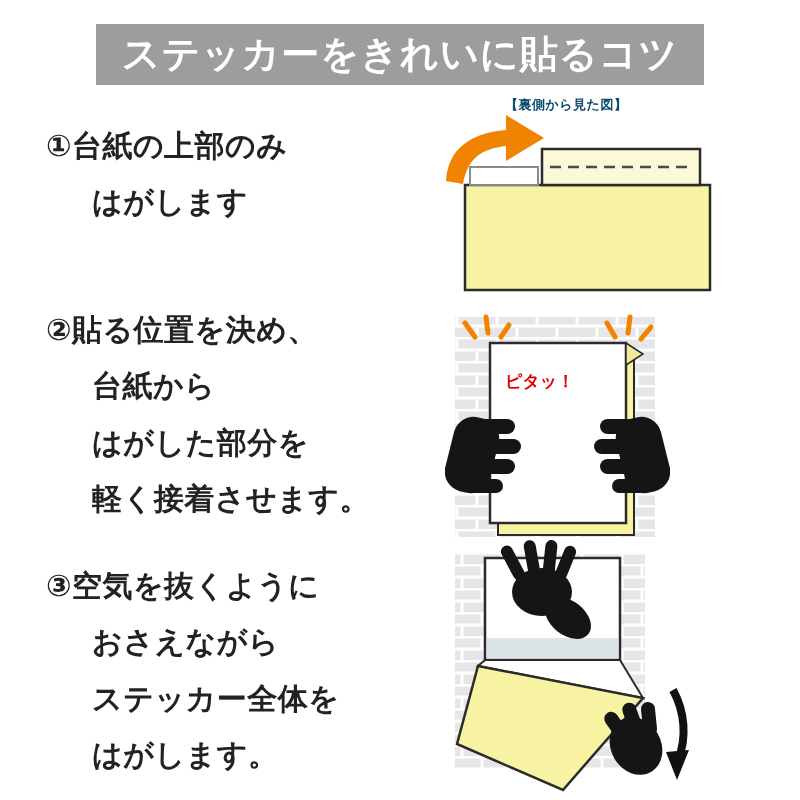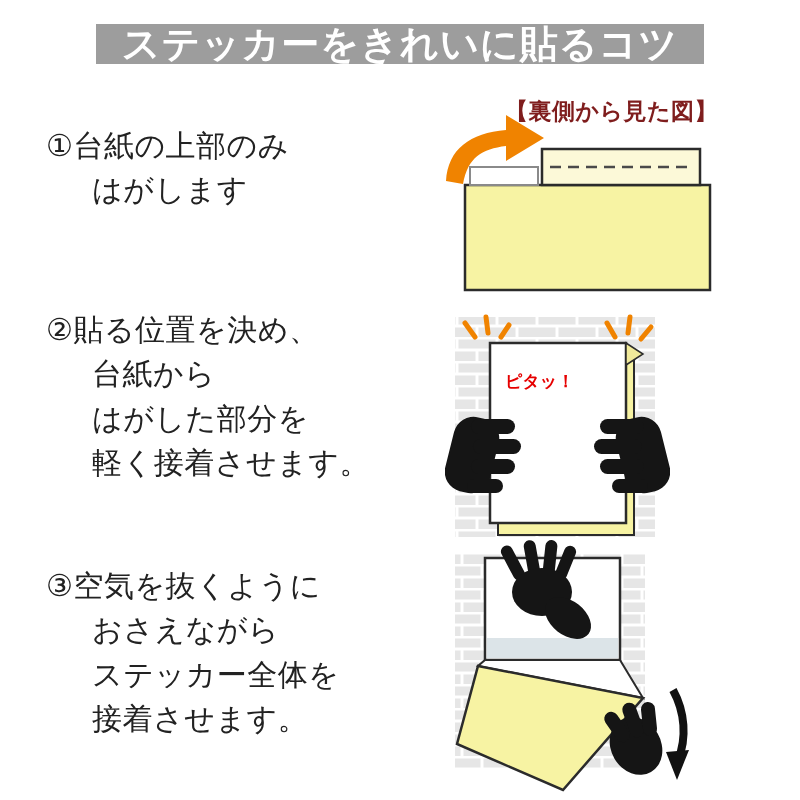--- a/index.html
+++ b/index.html
@@ -9,49 +9,49 @@
     width: 800px;
     height: 800px;
     background: #ffffff;
     overflow: hidden;
     font-family: "DejaVu Sans", "Liberation Sans", sans-serif;
     color: #222222;
   }
   .banner {
     position: absolute;
     left: 96px; top: 24px;
-    width: 608px; height: 40px;
+    width: 608px; height: 61px;
     background: #9d9d9d;
     color: #ffffff;
     display: flex;
     align-items: center;
     justify-content: center;
     font-size: 38px;
     font-weight: bold;
     letter-spacing: 1px;
     white-space: nowrap;
   }
   .caption {
     position: absolute;
     left: 505px; top: 96px;
-    font-size: 23px;
+    font-size: 13px;
     font-weight: bold;
-    color: #7f1d1d;
+    color: #0c4a6e;
     letter-spacing: 0.5px;
   }
   .step {
     position: absolute;
     left: 46px;
     font-size: 30px;
-    font-weight: 400;
+    font-weight: 700;
     line-height: 1.48;
     letter-spacing: 0.5px;
     color: #222222;
   }
-  .step .line.indent { padding-left: 46px; }
+  .step .line.indent { padding-left: 46px; margin-top: 12px; }
   .step1 { top: 124px; }
   .step2 { top: 308px; }
   .step3 { top: 564px; }
   svg.illu { position: absolute; display: block; }
   .illu1 { left: 430px; top: 105px; width: 290px; height: 195px; }
   .illu2 { left: 445px; top: 313px; width: 225px; height: 228px; }
   .illu3 { left: 430px; top: 540px; width: 270px; height: 255px; }
 </style>
 </head>
 <body>
@@ -73,21 +73,21 @@
     <div class="line">②貼る位置を決め、</div>
     <div class="line indent">台紙から</div>
     <div class="line indent">はがした部分を</div>
     <div class="line indent">軽く接着させます。</div>
   </div>
 
   <div class="step step3">
     <div class="line">③空気を抜くように</div>
     <div class="line indent">おさえながら</div>
     <div class="line indent">ステッカー全体を</div>
-    <div class="line indent">接着させます。</div>
+    <div class="line indent">はがします。</div>
   </div>
 
   <svg class="illu illu1" viewBox="0 0 290 195">
     <g>
       <rect x="35" y="80" width="245" height="105" fill="#f7f3a3" stroke="#2b2b2b" stroke-width="2.5"></rect>
       <rect x="40" y="62" width="68" height="18" fill="#ffffff" stroke="#8a8a8a" stroke-width="2"></rect>
       <rect x="112" y="44" width="158" height="36" fill="#fcf9d8" stroke="#2b2b2b" stroke-width="2.5"></rect>
       <line x1="120" y1="62" x2="262" y2="62" stroke="#4a4a4a" stroke-width="2.5" stroke-dasharray="11 7"></line>
     </g>
     <path d="M16,76 C18,44 40,28 76,25 L76,10 L114,33 L76,56 L76,41 C52,44 38,52 33,79 Z" fill="#f08300"></path>

